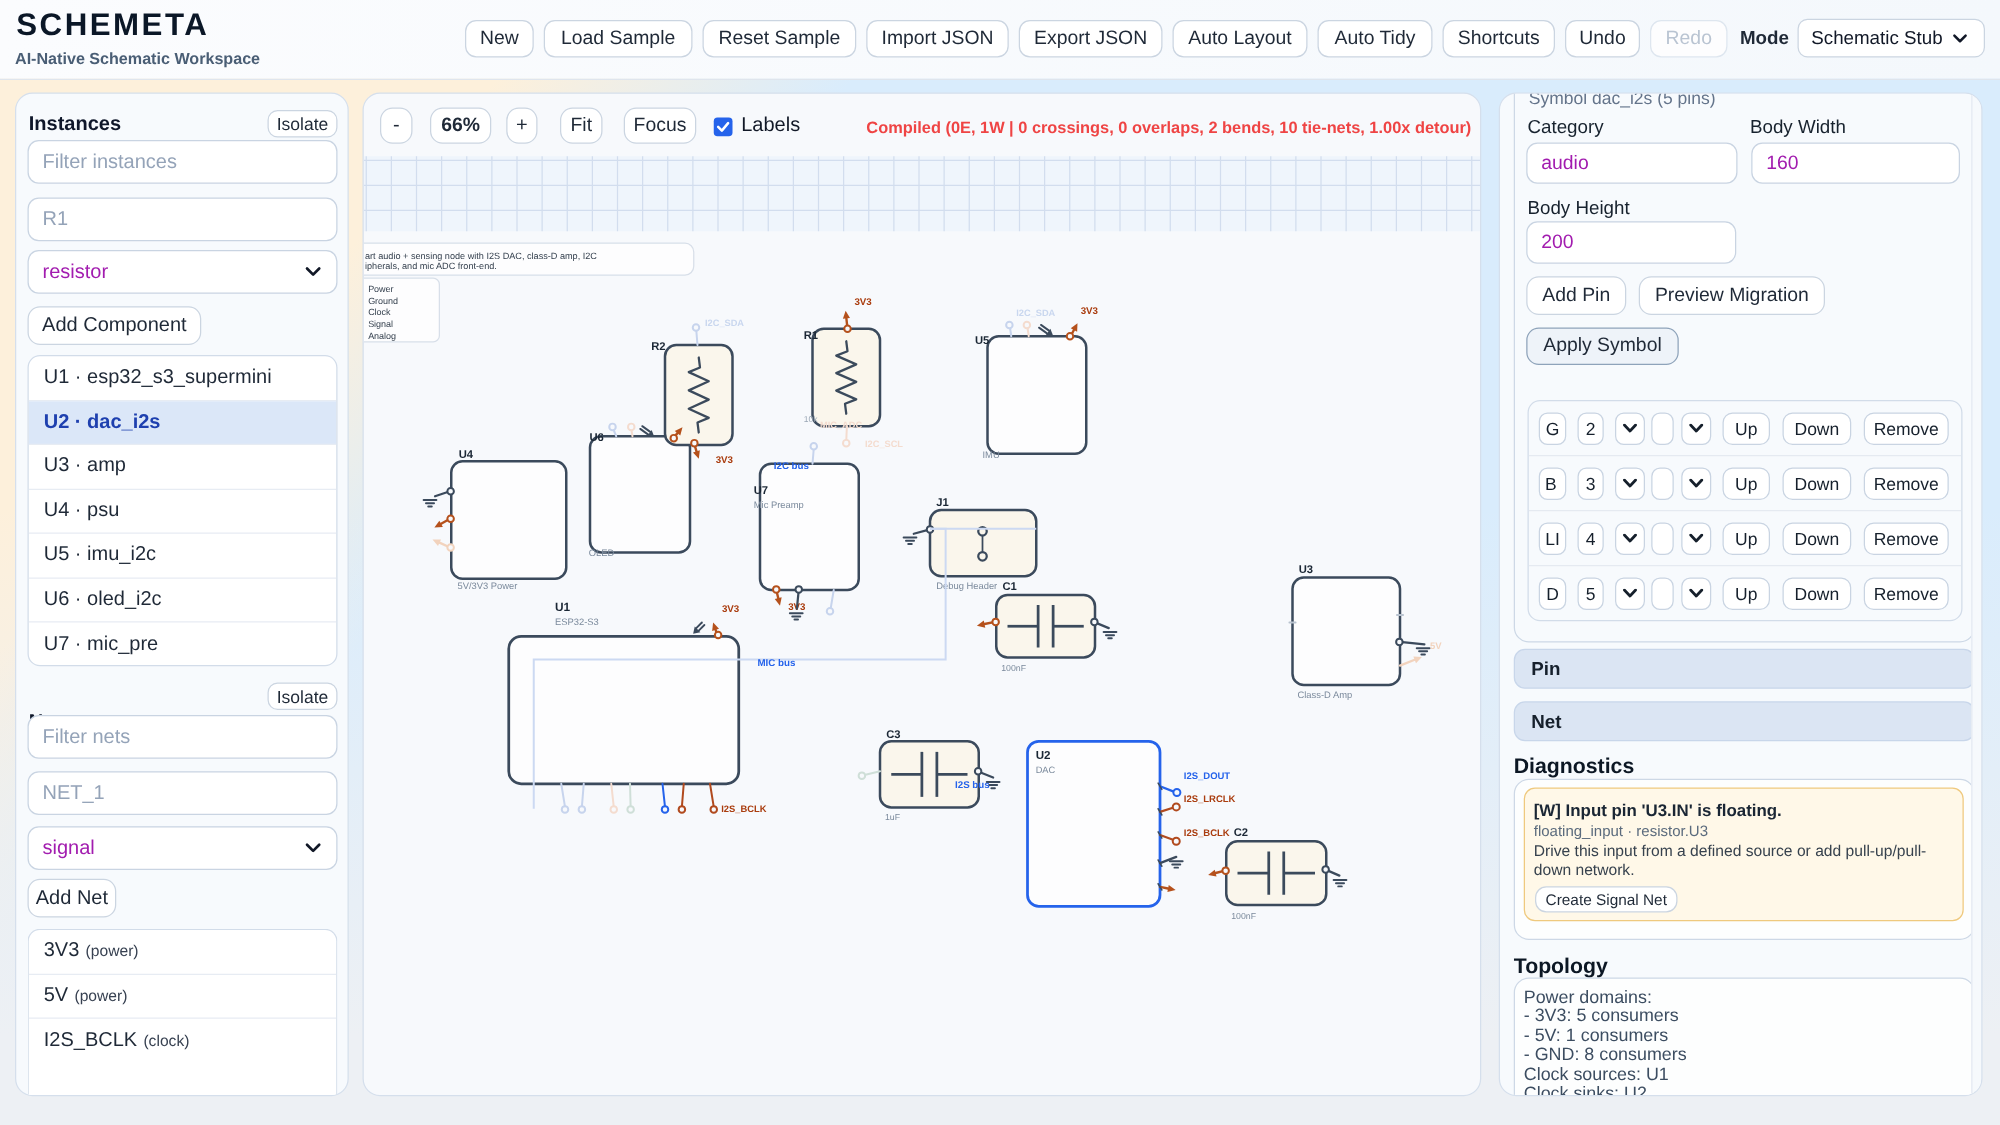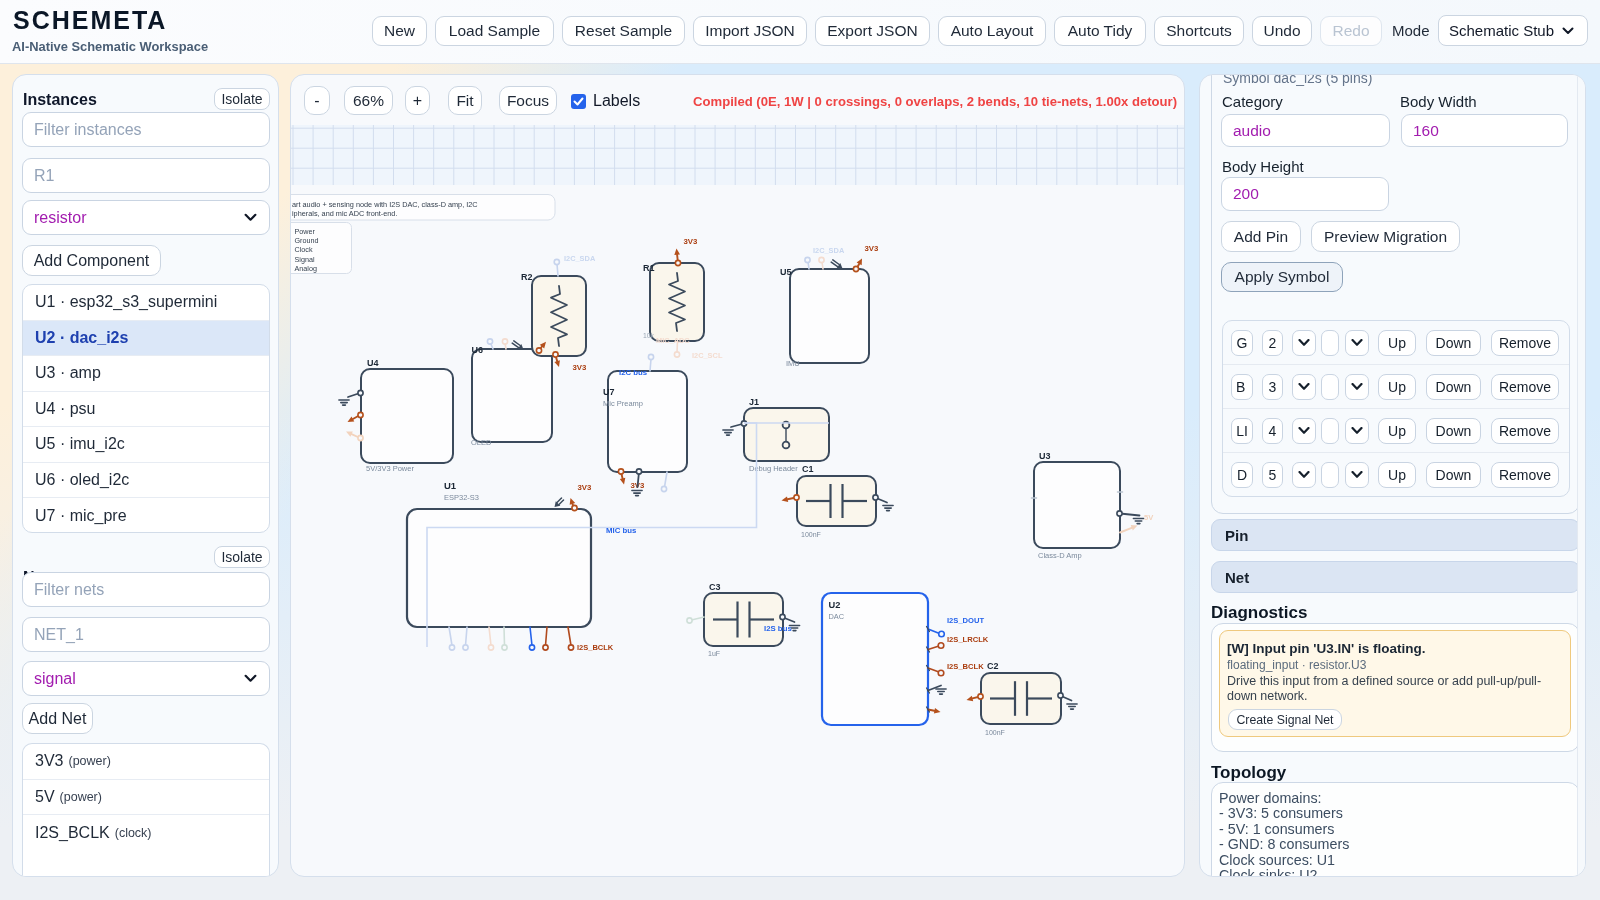--- a/index.html
+++ b/index.html
@@ -18,21 +18,21 @@
   border-bottom:1px solid #dfe5ed;
 }
 .title { position:absolute; left:13px; top:6px; font-size:25px; font-weight:800; letter-spacing:2px; color:#0b1727;}
 .subtitle { position:absolute; left:12px; top:38.5px; font-size:12.9px; font-weight:700; color:#4a5e75;}
 .hbtn {
   position:absolute; top:16px; height:30px; background:#fff; border:1px solid #cbd5e1;
   border-radius:9px; font-size:15.5px; color:#1f2937; display:flex; align-items:center; justify-content:center;
   font-family:"Liberation Sans", sans-serif;
 }
 .hbtn.dis { color:#b9c4d2; border-color:#dee6ef; background:#fdfdfe;}
-.modelbl { position:absolute; top:22px; font-size:15px; color:#1f2937; font-weight:400;}
+.modelbl { position:absolute; top:22px; font-size:15px; color:#1f2937; font-weight:700;}
 .hsel {
   position:absolute; top:15px; height:31px; white-space:nowrap; background:#fff; border:1px solid #cbd5e1; border-radius:8px;
   font-size:15px; color:#111827; display:flex; align-items:center; padding:0 10px;
 }
 .chev { margin-left:8px; }
 .panel {
   position:absolute; background:#f7fafd; border:1px solid #d5dfec; border-radius:14px;
 }
 
 .lbl-h { font-size:16px; font-weight:700; color:#0f172a; position:absolute;}
@@ -489,21 +489,21 @@
       <text x="1143" y="518.5" font-size="7.6" fill="#f2d3bd" font-weight="bold" text-anchor="start">5V</text>
       <line x1="1119.0" y1="531.5" x2="1130.7" y2="526.8" stroke="#f2d3bd" stroke-width="1.9" stroke-linecap="round"></line>
       <polygon points="1136.5,524.5 1131.8,529.5 1129.7,524.1" fill="#f2d3bd"></polygon>
       <line x1="1030.5" y1="497.0" x2="1035.5" y2="497.0" stroke="#b9c3cf" stroke-width="1.5" stroke-linecap="round"></line>
       <line x1="1116.5" y1="491.0" x2="1121.5" y2="491.0" stroke="#b9c3cf" stroke-width="1.5" stroke-linecap="round"></line>
       <polyline points="426,646 426,526.5 755.5,526.5 755.5,422 743,422" fill="none" stroke="#ccd9f2" stroke-width="1.6"></polyline>
       <line x1="743" y1="422" x2="828" y2="422" stroke="#ccd9f2" stroke-width="1.6"></line>
       <text x="605" y="532" font-size="7.8" fill="#2563eb" font-weight="bold" text-anchor="start">MIC bus</text>
     </svg>
 <div class="pill" style="left:13px; top:11px; width:26px; height:29px; font-size:16px;">-</div>
-<div class="pill" style="left:53px; top:11px; width:49px; height:29px; font-size:15.5px;">66%</div>
+<div class="pill" style="left:53px; top:11px; width:49px; height:29px; font-size:15.5px;font-weight:bold;">66%</div>
 <div class="pill" style="left:114px; top:11px; width:25px; height:29px; font-size:16px;">+</div>
 <div class="pill" style="left:157px; top:11px; width:34px; height:29px; font-size:15.5px;">Fit</div>
 <div class="pill" style="left:208px; top:11px; width:58px; height:29px; font-size:15.5px;">Focus</div>
 <div style="position:absolute; left:280px; top:19px; width:15px; height:15px; background:#2563eb; border-radius:3px;">
 <svg width="15" height="15" viewBox="0 0 15 15">
         <path d="M3.5 7.5 L6.5 10.5 L11.5 4.5" fill="none" stroke="#fff" stroke-width="2" stroke-linecap="round" stroke-linejoin="round"></path>
       </svg></div>
 <div style="position:absolute; left:302px; top:17px; font-size:16px; color:#111827;">Labels</div>
 <div style="position:absolute; right:7px; top:19px; font-size:13.1px; font-weight:700; color:#ef4444;">Compiled (0E, 1W | 0 crossings, 0 overlaps, 2 bends, 10 tie-nets, 1.00x detour)</div>
 </div>

